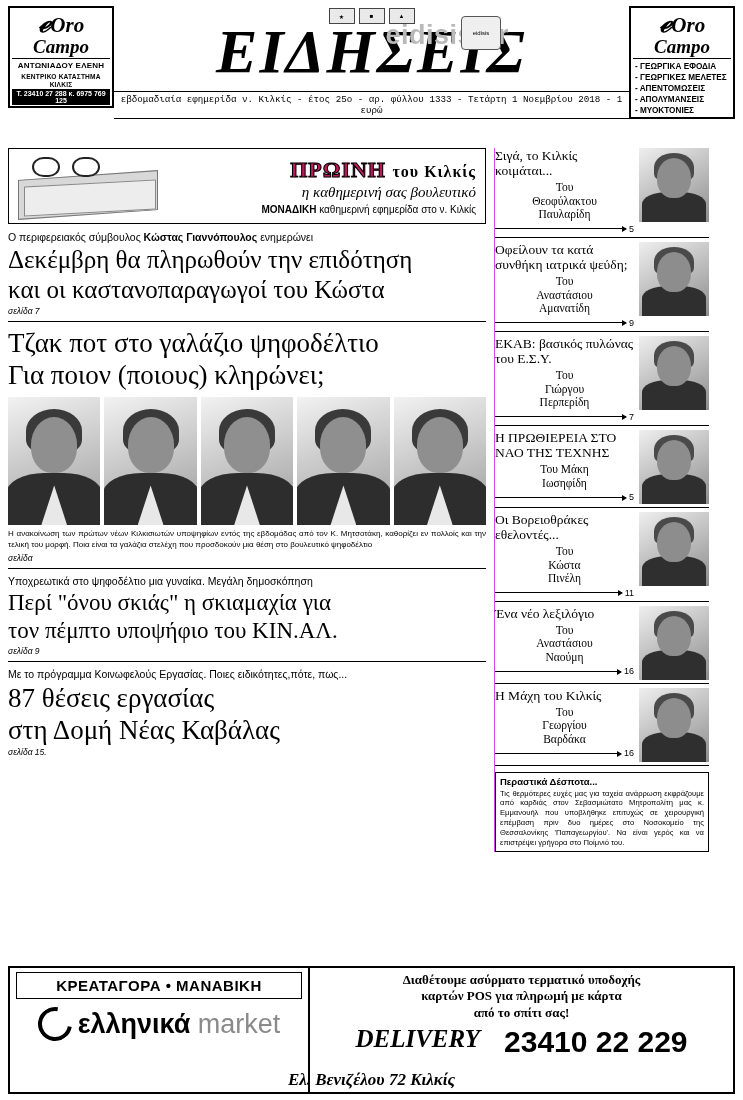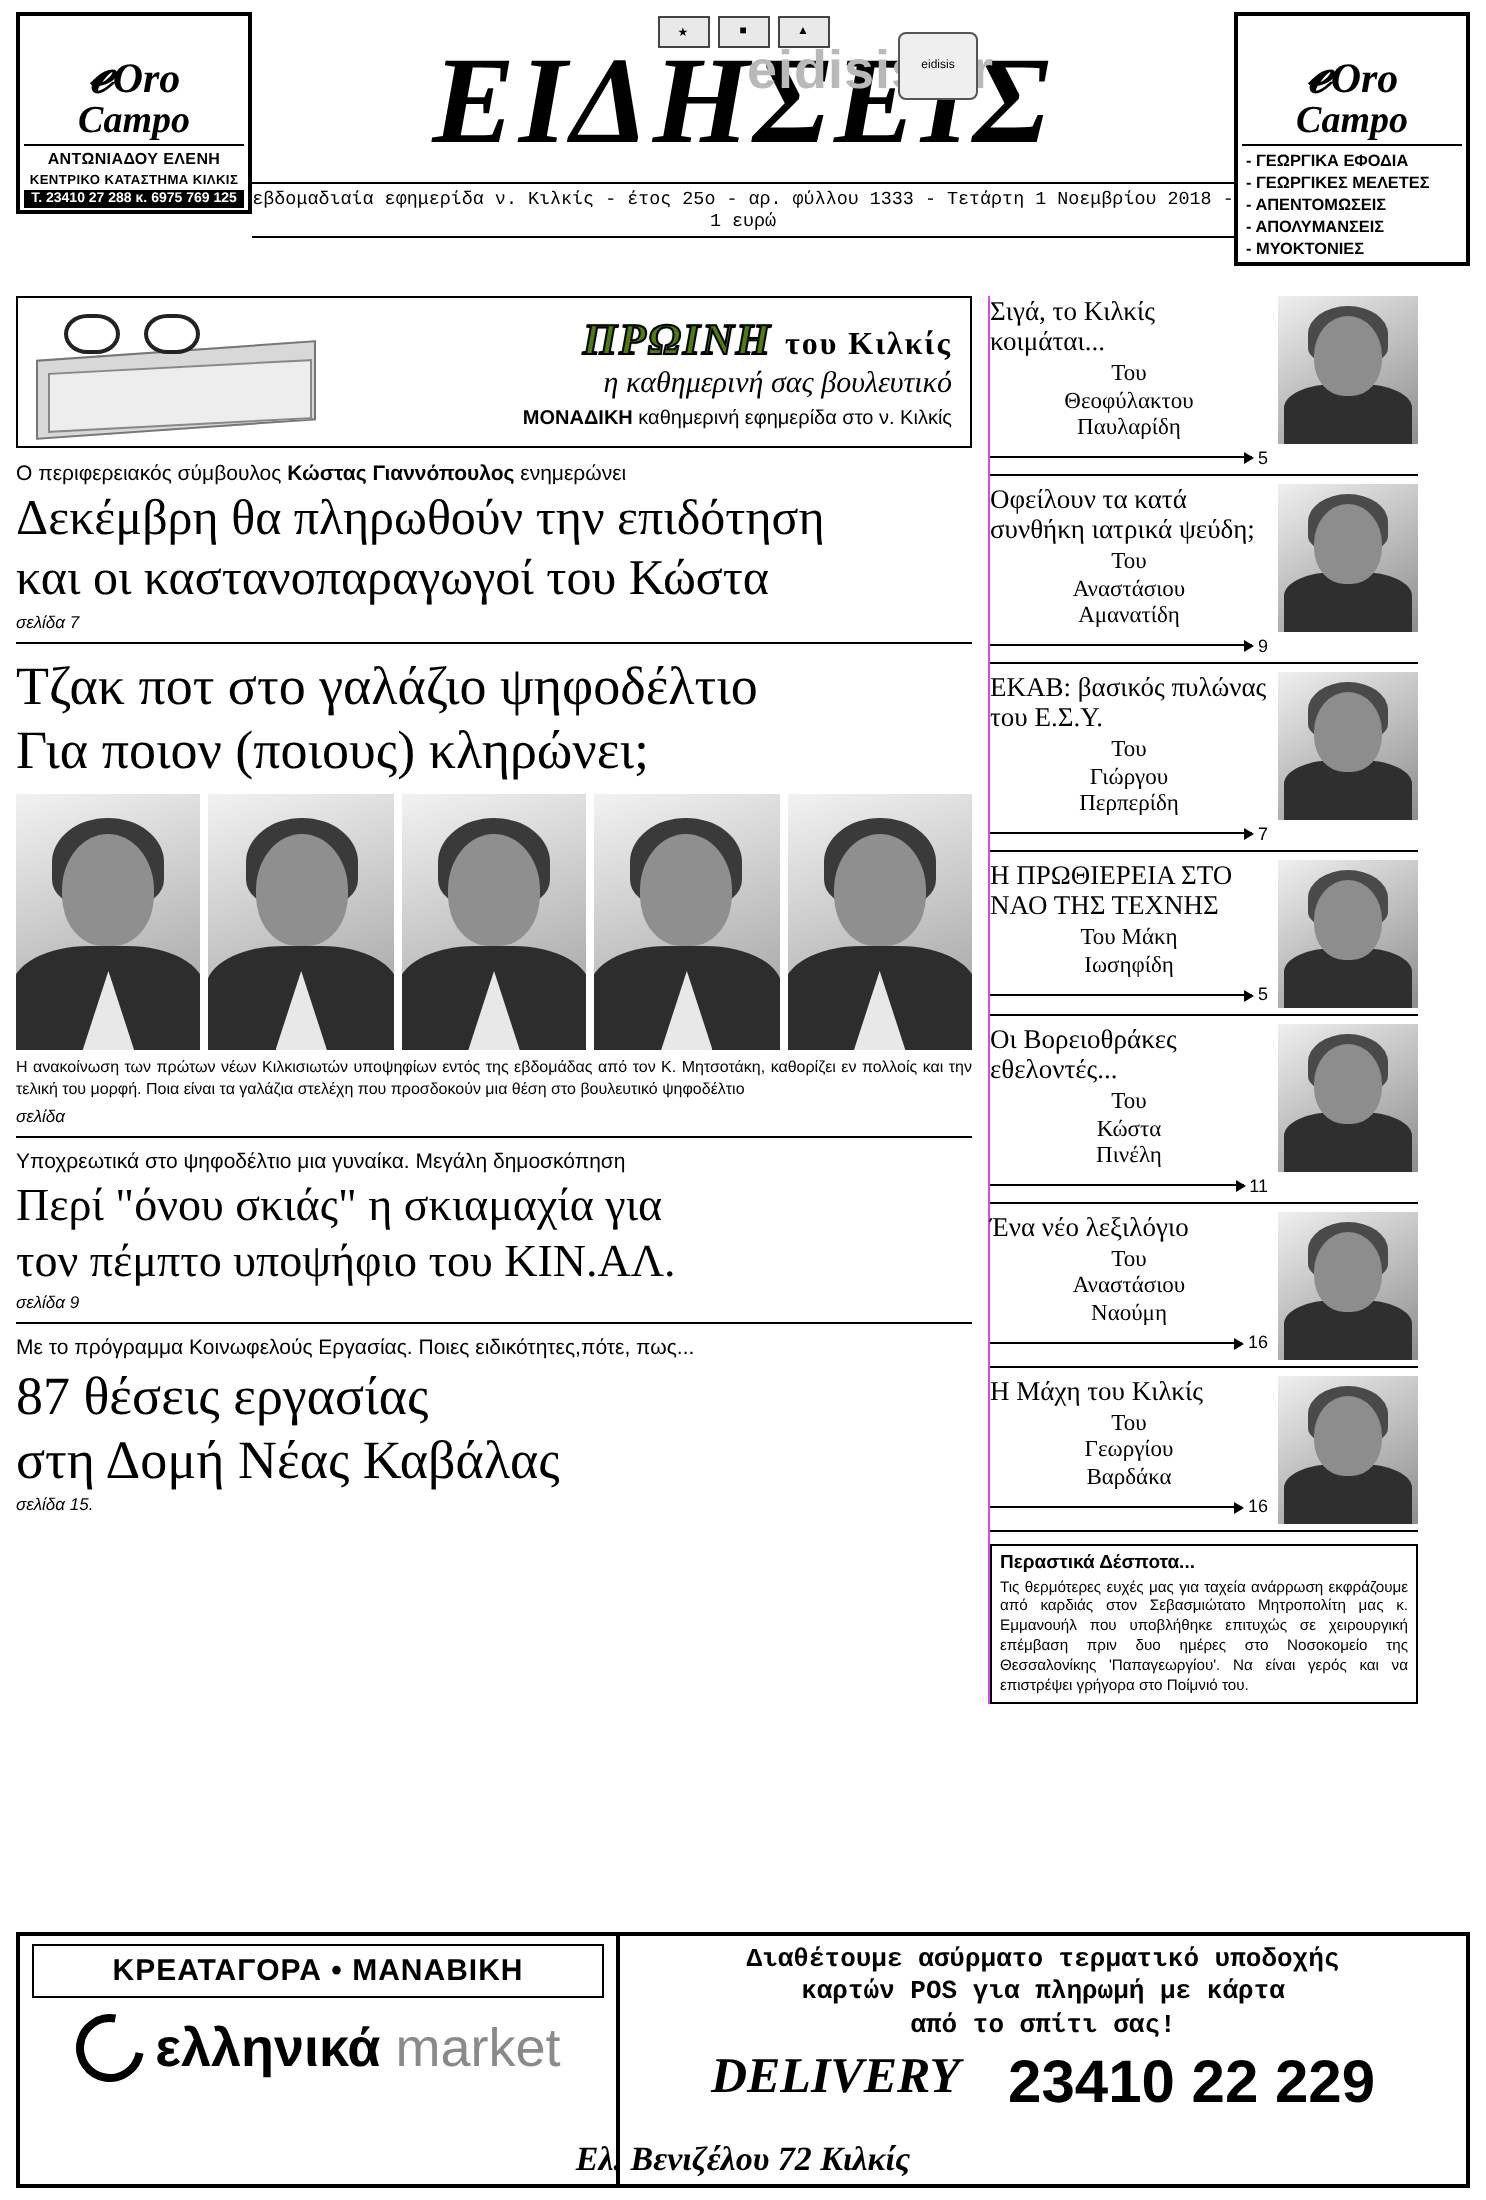--- a/index.html
+++ b/index.html
@@ -9,21 +9,21 @@
     background: #ffffff;
     font-family: "Liberation Serif", serif;
     color: #000;
     overflow: hidden;
   }
   .page { position: relative; width: 743px; height: 1100px; padding: 6px 8px; }
 
   
   .masthead { display: flex; align-items: flex-start; height: 140px; position: relative; }
   .logo-box {
-    width: 118px; border: 2px solid #000; padding: 16px 2px 1px;
+    width: 106px; border: 2px solid #000; padding: 2px 2px 1px;
     text-align: center; font-family: "Liberation Sans", sans-serif;
   }
   .logo-oro { font-family: "Liberation Serif", serif; font-size: 21px; font-weight: bold; font-style: italic; line-height: 1; }
   .logo-oro .big { font-size: 27px; }
   .logo-sub { font-size: 8px; font-weight: bold; line-height: 1.25; margin-top: 2px; letter-spacing: .2px; }
   .logo-rule { border-top: 1px solid #000; margin: 2px 0; }
   .logo-phone { font-size: 7px; font-weight: bold; background: #000; color: #fff; padding: 1px 0; }
   .logo-list { font-size: 8.2px; font-weight: bold; text-align: left; line-height: 1.35; padding-left: 2px; }
 
   .mast-center { flex: 1; position: relative; text-align: center; }
@@ -61,21 +61,21 @@
   }
   .promo-art { width: 150px; height: 66px; position: relative; flex: none; }
   .promo-art .paper { position: absolute; left: 4px; top: 22px; width: 140px; height: 40px;
     background: #d8d8d8; border: 1px solid #777; transform: skewY(-4deg); }
   .promo-art .paper2 { position: absolute; left: 10px; top: 30px; width: 132px; height: 30px;
     background: #ededed; border: 1px solid #888; transform: skewY(-3deg); }
   .promo-art .glasses { position: absolute; left: 18px; top: 4px; width: 72px; height: 22px; }
   .promo-art .lens { position: absolute; width: 28px; height: 20px; border: 2px solid #222; border-radius: 50%/60%; }
   .promo-text { flex: 1; text-align: right; padding-right: 4px; }
   .promo-l1 { font-size: 22px; font-weight: bold; letter-spacing: 1px; }
-  .promo-l1 .outline { color: #4d7c0f; -webkit-text-stroke: 1px #000; text-shadow: 0 0 1px #000; font-style: italic; }
+  .promo-l1 .outline { color: #be185d; -webkit-text-stroke: 1px #000; text-shadow: 0 0 1px #000; }
   .promo-l2 { font-size: 15px; font-style: italic; margin-top: 1px; }
   .promo-l3 { font-size: 10px; font-family: "Liberation Sans", sans-serif; margin-top: 3px; }
   .promo-l3 b { font-weight: bold; }
 
   .kicker { font-family: "Liberation Sans", sans-serif; font-size: 10.5px; margin: 6px 0 3px; }
   .kicker b { font-weight: bold; }
   .headline { font-size: 25px; line-height: 1.12; margin: 0 0 2px; }
   .headline.sm { font-size: 23px; }
   .headline.lg { font-size: 27px; }
   .page-ref { font-family: "Liberation Sans", sans-serif; font-size: 8.5px; font-style: italic; margin: 2px 0 4px; }
@@ -125,21 +125,21 @@
   .ad { position: absolute; left: 8px; right: 8px; bottom: 6px; height: 128px; border: 2px solid #000; display: flex; }
   .ad-left { width: 300px; border-right: 2px solid #000; padding: 4px 6px; }
   .ad-left-top { border: 1px solid #000; text-align: center; font-family: "Liberation Sans", sans-serif;
     font-size: 15px; font-weight: bold; padding: 4px 0; letter-spacing: .5px; }
   .ad-brand { display: flex; align-items: center; justify-content: center; gap: 6px; margin-top: 8px; }
   .ad-swirl { width: 34px; height: 34px; border: 4px solid #000; border-radius: 50%;
     border-right-color: transparent; transform: rotate(-35deg); }
   .ad-brand-text { font-family: "Liberation Sans", sans-serif; font-size: 27px; font-weight: bold; }
   .ad-brand-text .grey { color: #8a8a8a; font-weight: normal; }
   .ad-right { flex: 1; padding: 4px 6px; text-align: center; }
-  .ad-r1 { font-family: Liberation Mono, monospace; font-size: 13px; font-weight: bold; line-height: 1.25; }
+  .ad-r1 { font-family: Liberation Serif, serif; font-size: 13px; font-weight: bold; line-height: 1.25; }
   .ad-r2 { display: flex; align-items: flex-start; justify-content: center; gap: 24px; margin-top: 4px; }
   .ad-delivery { font-family: "Liberation Serif", serif; font-style: italic; font-weight: bold; font-size: 25px; }
   .ad-phone { font-family: "Liberation Sans", sans-serif; font-weight: bold; font-size: 30px; }
   .ad-bottom { position: absolute; left: 0; right: 0; bottom: 2px; text-align: center;
     font-family: "Liberation Serif", serif; font-style: italic; font-weight: bold; font-size: 17px; }
 </style>
 </head>
 <body>
 
 <div class="page">

